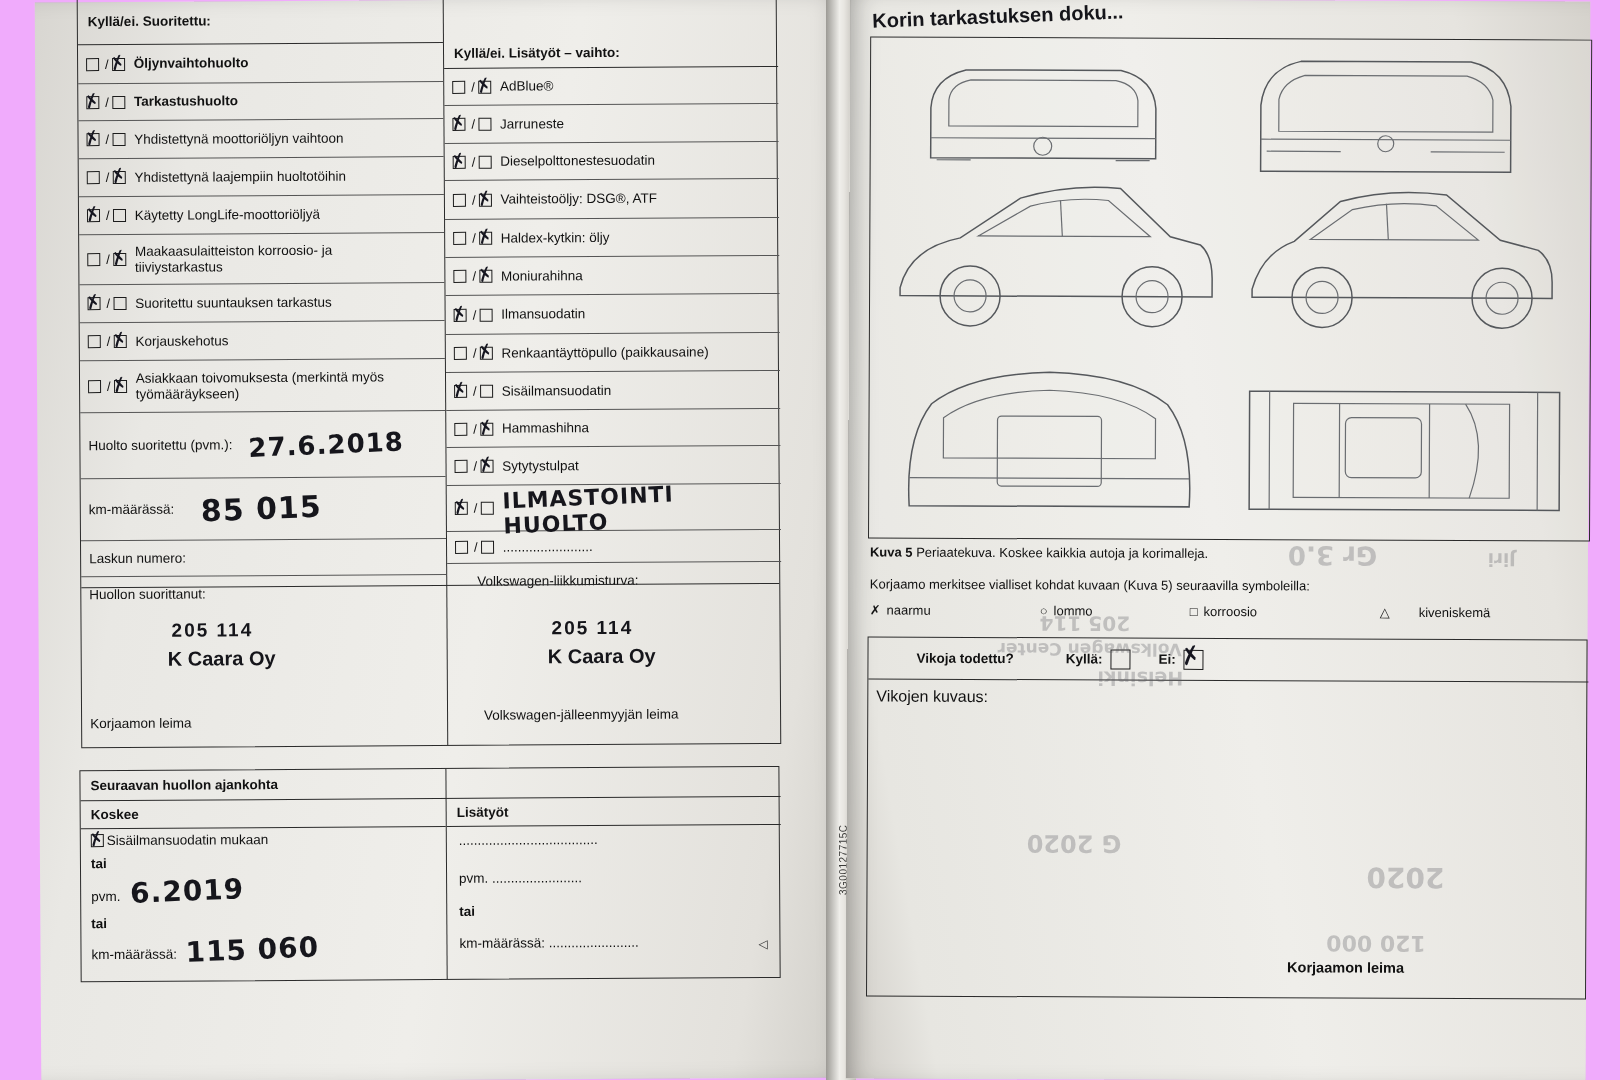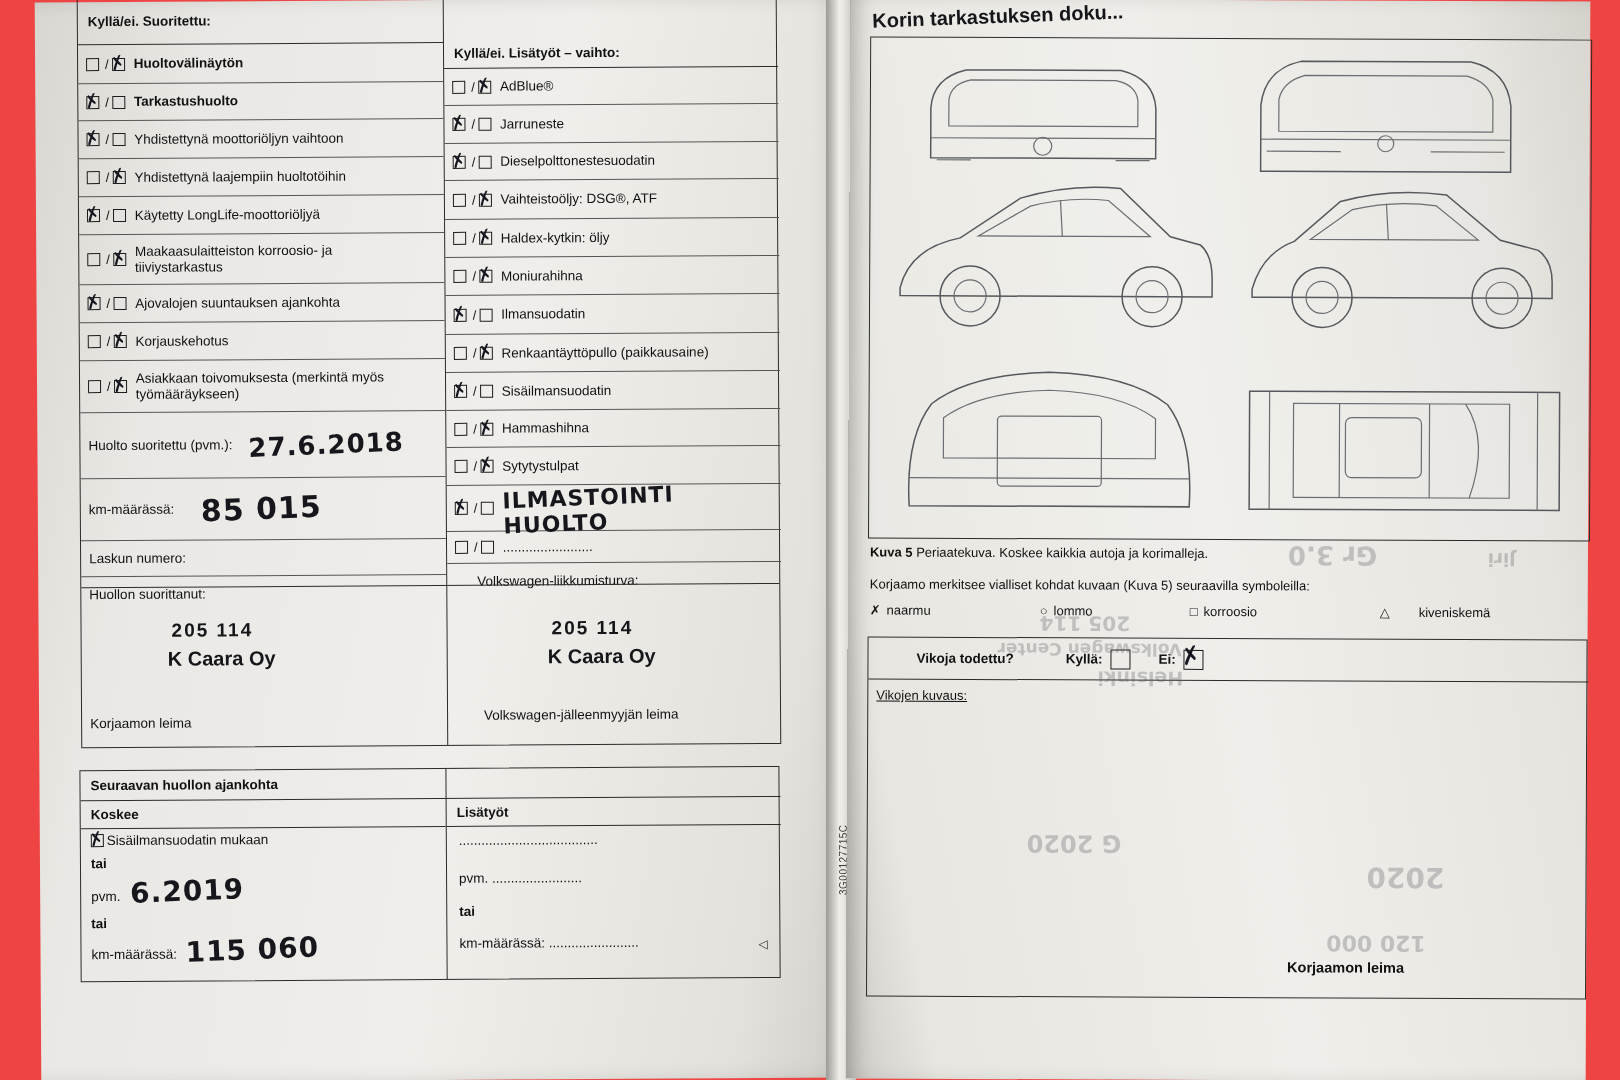--- a/index.html
+++ b/index.html
@@ -1,17 +1,17 @@
 <!DOCTYPE html>
 <html><head>
 <meta charset="utf-8">
 <style>
   html,body{margin:0;padding:0;background:#000;}
   body{width:1620px;height:1080px;overflow:hidden;font-family:"Liberation Sans",sans-serif;}
-  #page{position:relative;width:1620px;height:1080px;background:#ef4444;}
+  #page{position:relative;width:1620px;height:1080px;background:#f0abfc;}
 
   
   .leftpage{
     position:absolute;left:38px;top:0;width:810px;height:1080px;
     background:linear-gradient(100deg,#d8d6d1 0%,#e9e8e4 18%,#efeeea 55%,#e3e1dc 88%,#cfcdc7 100%);
     box-shadow:inset -18px 0 28px -14px rgba(0,0,0,.35);
     transform:rotate(-0.35deg);
   }
   .rightpage{
     position:absolute;left:848px;top:0;width:740px;height:1080px;
@@ -80,21 +80,21 @@
       <div style="position:absolute;left:0;top:46px;width:365px;">
 
         <div class="cellrow" style="height:39px;">
           <span class="optwrap">
             <span class="cb"></span>
               <span class="slash">/</span>
               <span class="cb">
                 <span class="mark">✗</span>
               </span>
           </span>
-          <span class="lbl bold">Huoltovälinäytön</span>
+          <span class="lbl bold">Öljynvaihtohuolto</span>
         </div>
 
         <div class="cellrow" style="height:37px;">
           <span class="optwrap">
             <span class="cb">
                 <span class="mark">✗</span>
               </span>
               <span class="slash">/</span>
               <span class="cb"></span>
           </span>
@@ -146,21 +146,21 @@
         </div>
 
         <div class="cellrow" style="height:38px;">
           <span class="optwrap">
             <span class="cb">
                 <span class="mark">✗</span>
               </span>
               <span class="slash">/</span>
               <span class="cb"></span>
           </span>
-          <span class="lbl">Ajovalojen suuntauksen ajankohta</span>
+          <span class="lbl">Suoritettu suuntauksen tarkastus</span>
         </div>
 
         <div class="cellrow" style="height:38px;">
           <span class="optwrap">
             <span class="cb"></span>
               <span class="slash">/</span>
               <span class="cb">
                 <span class="mark">✗</span>
               </span>
           </span>
@@ -484,21 +484,21 @@
     <div class="tbl" style="left:20px;top:638px;width:720px;height:360px;">
       <div style="position:absolute;left:0;top:0;width:720px;height:42px;border-bottom:1.2px solid #2b2b2b;display:flex;align-items:center;box-sizing:border-box;">
         <span class="lbl bold" style="margin-left:48px;">Vikoja todettu?</span>
         <span class="lbl bold" style="margin-left:52px;">Kyllä:</span>
         <span style="display:inline-block;width:18px;height:18px;border:1.6px solid #1c1c1c;margin-left:8px;position:relative;"></span>
         <span class="lbl bold" style="margin-left:28px;">Ei:</span>
         <span style="display:inline-block;width:18px;height:18px;border:1.6px solid #1c1c1c;margin-left:8px;position:relative;">
           <span style="position:absolute;left:-4px;top:-9px;font-size:24px;color:#15151f;transform:rotate(-14deg);font-family:'Liberation Serif',serif;">✗</span>
         </span>
       </div>
-      <div style="position:absolute;left:8px;top:50px;font-size:13px;color:#111;text-decoration:underline;">Vikojen kuvaus:</div>
+      <div style="position:absolute;left:8px;top:50px;font-size:16px;color:#111;">Vikojen kuvaus:</div>
       <div style="position:absolute;left:420px;top:320px;font-size:14.5px;font-weight:bold;color:#111;">Korjaamon leima</div>
     </div>
 
     <div class="ghost" style="left:192px;top:612px;font-size:20px;transform:rotate(180deg);">205  114</div>
     <div class="ghost" style="left:150px;top:640px;font-size:17px;transform:rotate(180deg);">Volkswagen Center</div>
     <div class="ghost" style="left:250px;top:668px;font-size:19px;transform:rotate(180deg);">Helsinki</div>
     <div class="ghost" style="left:520px;top:860px;font-size:28px;transform:rotate(180deg);">2020</div>
     <div class="ghost" style="left:180px;top:830px;font-size:24px;transform:rotate(180deg);">G 2020</div>
     <div class="ghost" style="left:480px;top:930px;font-size:22px;transform:rotate(180deg);">120 000</div>
     <div class="ghost" style="left:440px;top:540px;font-size:26px;transform:rotate(180deg);">Gr 3.0</div>

